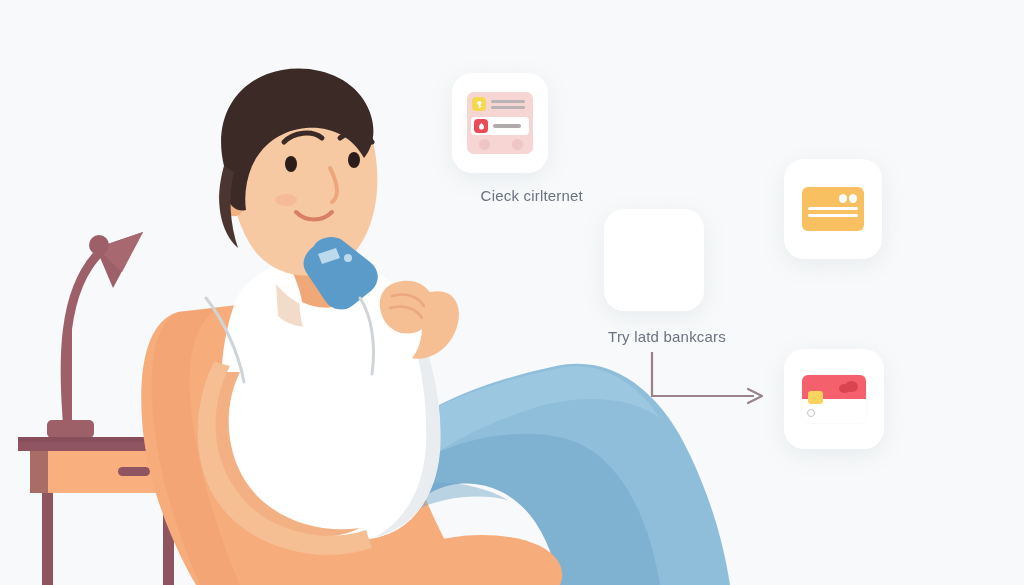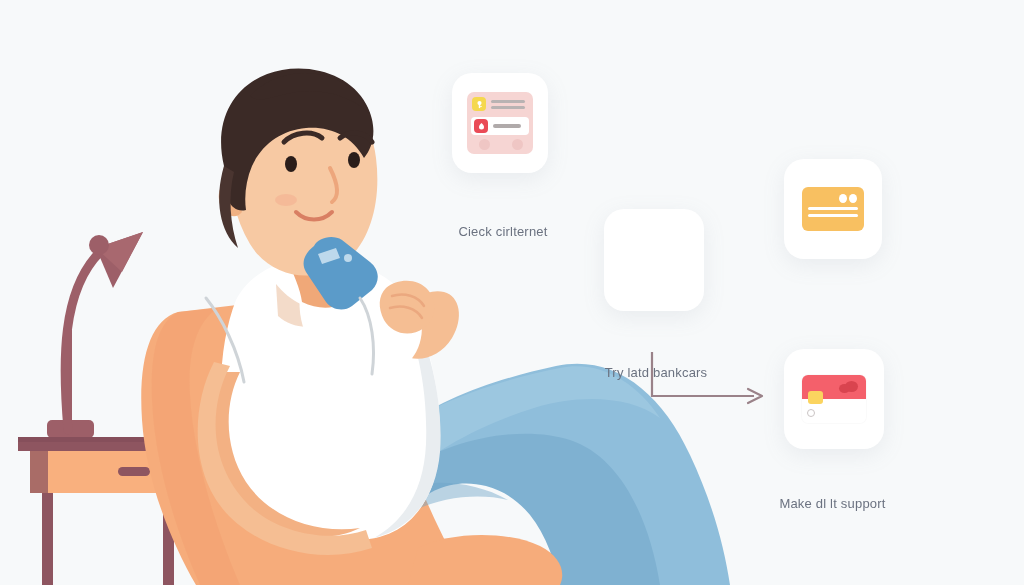--- a/index.html
+++ b/index.html
@@ -14,26 +14,25 @@
   .icon-card{
     position:absolute;
     background:#ffffff;
     border-radius:18px;
     box-shadow:0 6px 22px rgba(140,150,165,.13);
     display:flex;align-items:center;justify-content:center;
   }
   .step-label{
     position:absolute;
     color:#6b7280;
-    font-size:13px;
+    font-size:15px;
     line-height:17px;
-    text-align:center;
+    text-align:right;
     letter-spacing:.2px;
     white-space:pre-line;
-    margin-top:36px;
   }
 
   
   .c1{left:452px;top:73px;width:96px;height:100px;border-radius:20px;}
   .c1-inner{width:66px;height:62px;background:#f6d5d3;border-radius:7px;position:relative;}
   .c1-row1{position:absolute;left:5px;top:5px;display:flex;align-items:center;gap:5px;}
   .c1-badge-y{width:14px;height:14px;border-radius:4px;background:#f5d84e;display:flex;align-items:center;justify-content:center;}
   .c1-lines{display:flex;flex-direction:column;gap:3px;}
   .c1-lines i{display:block;width:34px;height:3px;border-radius:2px;background:#b9b3b3;}
   .c1-row2{position:absolute;left:4px;top:25px;width:58px;height:18px;background:#fff;border-radius:4px;display:flex;align-items:center;gap:5px;padding-left:3px;box-sizing:border-box;}
@@ -254,15 +253,14 @@
       <span class="top"></span>
       <span class="blob1"></span>
       <span class="blob2"></span>
       <span class="chip"></span>
       <span class="tiny"></span>
     </div>
   </div>
 
   <div class="step-label l1">Cieck cirlternet</div>
   <div class="step-label l2">Try latd bankcars</div>
-  <div class="step-label l4">Make dl lt support</div>
 
 </div>
 
 </body></html>

